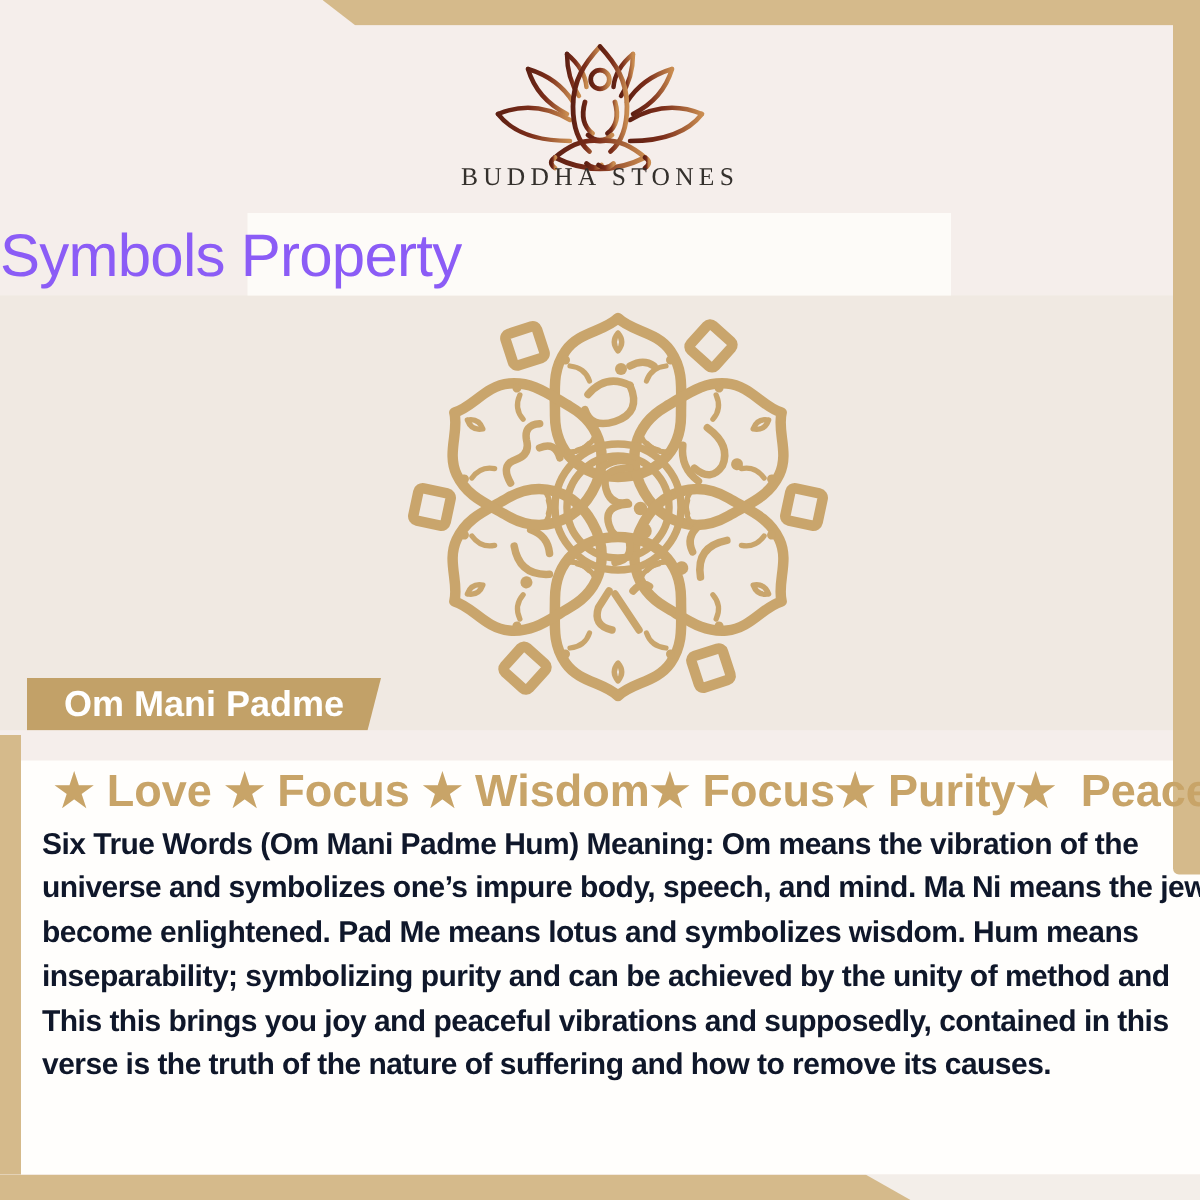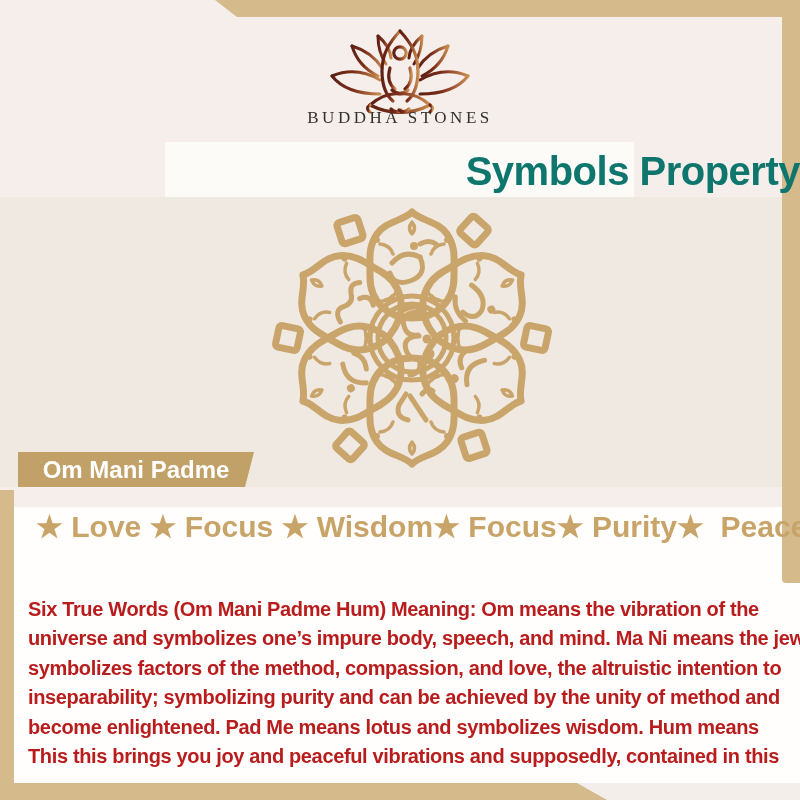--- a/index.html
+++ b/index.html
@@ -17,41 +17,41 @@
   .tan{background:#d5ba8b;}
   .tan-top{left:215px;top:0;width:585px;height:17px;
            clip-path:polygon(0 0,100% 0,100% 100%,22px 100%);}
   .tan-right{left:782px;top:0;width:18px;height:583px;border-bottom-left-radius:4px;}
   .tan-left{left:0;top:490px;width:14px;height:293px;}
   .tan-bottom{left:0;top:783px;width:610px;height:17px;
               clip-path:polygon(0 0,577px 0,607px 100%,0 100%);}
 
   
   .title-band{left:165px;top:142px;width:469px;height:55px;background:#fdfbf8;}
-  .page-title{left:0;top:149px;width:800px;text-align:right;
-              font-size:40px;font-weight:bold;letter-spacing:-0.5px;color:#0f766e;}
+  .page-title{left:0;top:149px;width:800px;text-align:left;
+              font-size:40px;font-weight:normal;letter-spacing:-0.5px;color:#8b5cf6;}
 
   
   .brand-name{left:0;top:108px;width:800px;text-align:center;
               font-family:"Liberation Serif", serif;font-size:17px;
               letter-spacing:3.5px;color:#34302c;}
 
   
   .banner{left:18px;top:452px;width:236px;height:35px;background:#c2a168;
           clip-path:polygon(0 0,100% 0,calc(100% - 9px) 100%,0 100%);
           color:#ffffff;font-size:24px;font-weight:bold;text-align:center;
           line-height:35px;}
 
   
   .stars{left:36px;top:509px;width:760px;text-align:right;white-space:pre;
          font-size:30px;font-weight:bold;color:#c8a468;}
 
   
-  .desc{left:28px;top:549px;width:772px;color:#b91c1c;
-        font-size:20px;font-weight:bold;letter-spacing:-0.35px;line-height:29.4px;margin-top:46px;}
+  .desc{left:28px;top:549px;width:772px;color:#0f172a;
+        font-size:20px;font-weight:bold;letter-spacing:-0.35px;line-height:29.4px;}
   .desc div{white-space:nowrap;}
 </style>
 </head>
 <body>
 
 <div class="page">
 
   <div class="abs bg-mandala"></div>
   <div class="abs bg-strip"></div>
   <div class="abs panel"></div>
@@ -249,19 +249,19 @@
     </g>
   </svg>
 
   <div class="abs banner">Om Mani Padme Hum</div>
 
   <div class="abs stars">★ Love ★ Focus ★ Wisdom★ Focus★ Purity★  Peace</div>
 
   <div class="abs desc">
     <div>Six True Words (Om Mani Padme Hum) Meaning: Om means the vibration of the</div>
     <div>universe and symbolizes one’s impure body, speech, and mind. Ma Ni means the jewel,</div>
-    <div>symbolizes factors of the method, compassion, and love, the altruistic intention to</div>
+    <div>become enlightened. Pad Me means lotus and symbolizes wisdom. Hum means</div>
     <div>inseparability; symbolizing purity and can be achieved by the unity of method and</div>
-    <div>become enlightened. Pad Me means lotus and symbolizes wisdom. Hum means</div>
     <div>This this brings you joy and peaceful vibrations and supposedly, contained in this</div>
+    <div>verse is the truth of the nature of suffering and how to remove its causes.</div>
   </div>
 
 </div>
 
 </body></html>

